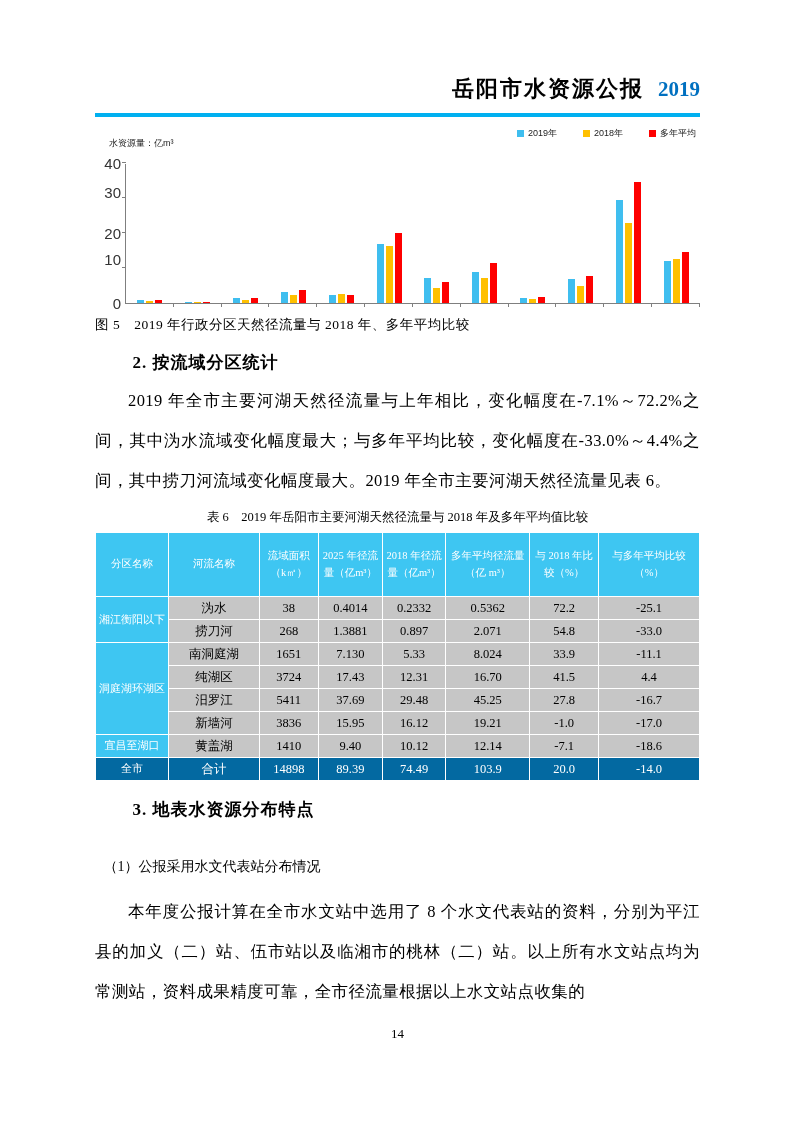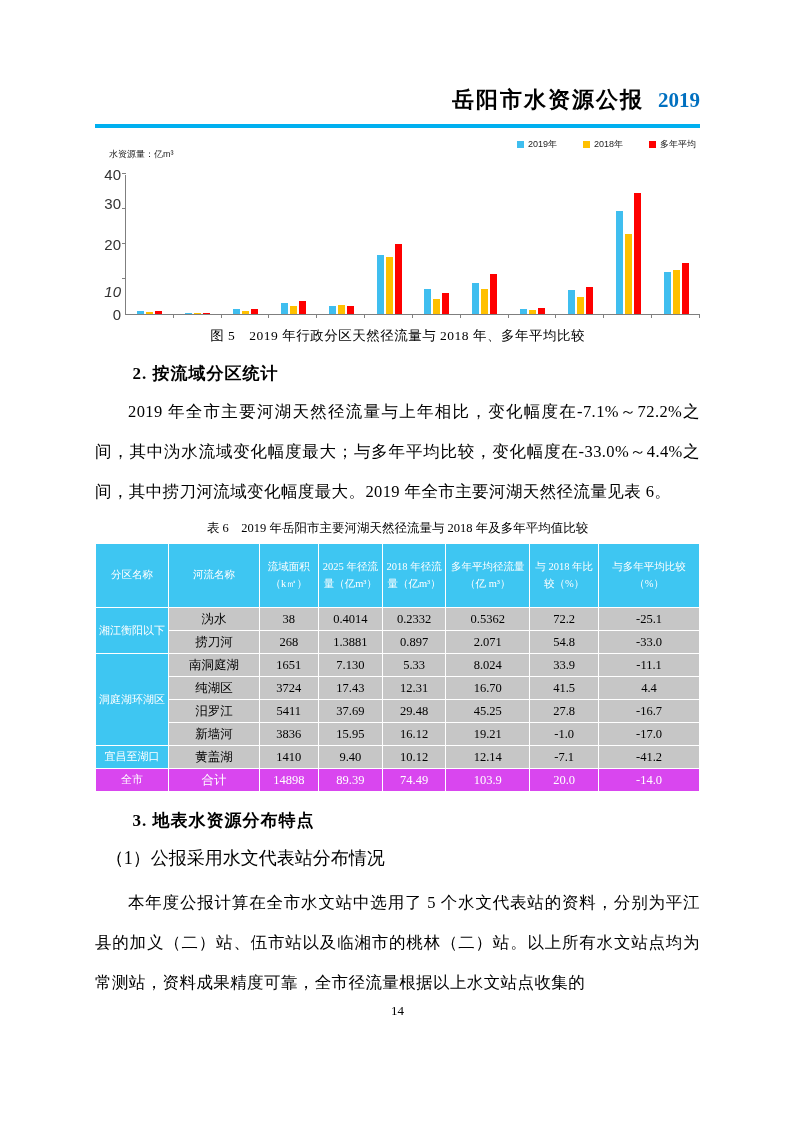--- a/index.html
+++ b/index.html
@@ -6,21 +6,21 @@
   html,body { background:#fff; }
   body {
     width:793px; height:1122px;
     font-family:"Liberation Serif","DejaVu Serif",serif;
     color:#000;
     padding:74px 93px 0 95px;
     position:relative;
     outline:1px solid #e8e8e8;
   }
   
-  .doc-header { display:flex; justify-content:flex-end; align-items:baseline; gap:14px;margin-top:11px; }
+  .doc-header { display:flex; justify-content:flex-end; align-items:baseline; gap:14px; }
   .doc-title { font-size:22px; font-weight:bold; letter-spacing:2px; }
   .doc-year  { font-size:21px; font-weight:bold; color:#0070C0; }
   .header-rule { height:4px; background:#00B0F0; margin-top:9px; }
 
   
   .chart-wrap { margin-top:10px; }
   .chart-top { display:flex; justify-content:space-between; align-items:flex-start; }
   .unit-label { font-size:9px; color:#222; margin-left:14px; margin-top:10px; font-family:"Liberation Sans",sans-serif; }
   .legend { display:flex; gap:26px; margin-right:4px; }
   .legend-item { display:flex; align-items:center; gap:4px; font-size:9px; color:#222; font-family:"Liberation Sans",sans-serif; }
@@ -28,39 +28,39 @@
   .plot-area { position:relative; margin-left:30px; margin-top:14px; height:140px;
                border-left:1px solid #7f7f7f; border-bottom:1px solid #7f7f7f; }
   .groups { display:flex; height:100%; align-items:flex-end; }
   .xgroup { flex:1; display:flex; align-items:flex-end; justify-content:center; height:100%; position:relative; }
   .xgroup::after { content:''; position:absolute; right:0; bottom:-4px; width:1px; height:4px; background:#7f7f7f; }
   .bar { width:7px; margin:0 1px; }
   .ylabel { position:absolute; right:calc(100% + 5px); transform:translateY(50%); font-size:15px; color:#333; font-family:"Liberation Sans",sans-serif;margin-left:29px; }
   .ytick { position:absolute; left:-4px; width:4px; height:1px; background:#7f7f7f; }
   .xlabels { display:flex; margin-left:30px; margin-top:3px; }
   .xlabel { flex:1; text-align:center; font-size:8.5px; color:#333; font-family:"Liberation Sans",sans-serif; white-space:nowrap; }
-  .fig-caption { text-align:center; font-size:13.5px; margin-top:12px; letter-spacing:0.5px; }
+  .fig-caption { text-align:left; font-size:13.5px; margin-top:12px; letter-spacing:0.5px; }
 
   
   .sec-heading { font-size:17px; font-weight:bold; margin-top:17px; text-indent:2.2em; letter-spacing:1px; }
   .body-para { font-size:16.5px; line-height:40px; text-align:justify; text-indent:2em; margin-top:7px; letter-spacing:0.4px; }
-  .sub-heading { font-size:18px; margin-top:8px; text-indent:0.6em; line-height:36px; }
+  .sub-heading { font-size:14px; margin-top:28px; text-indent:0.6em; line-height:36px; }
 
   
   .tbl-caption { text-align:center; font-size:12.5px; margin-top:8px; }
   table { border-collapse:collapse; width:100%; margin-top:6px; table-layout:fixed; }
   th, td { border:1px solid #fff; text-align:center; vertical-align:middle; }
   thead th { background:#3EC6F2; color:#fff; font-weight:normal; font-size:10.5px;
              line-height:1.55; padding:5px 2px; height:64px; font-family:"Liberation Serif",serif; }
   tbody td { background:#C6C6C6; font-size:12.5px; height:23px; padding:0 2px; }
   tbody td.region { background:#3EC6F2; color:#fff; font-size:11px; line-height:1.4; padding:0 3px; }
-  tbody tr.highlight td { background:#d946ef; color:#fff; }
-
-  
-  .page-num { text-align:center; font-size:13px; }
+  tbody tr.highlight td { background:#0369a1; color:#fff; }
+
+  
+  .page-num { text-align:center; font-size:13px; margin-top:14px; }
 </style>
 </head>
 <body>
 
 <div class="doc-header">
   <span class="doc-title">岳阳市水资源公报</span>
   <span class="doc-year">2019</span>
 </div>
 <div class="header-rule"></div>
 
@@ -139,21 +139,21 @@
           <div class="bar" style="height: 79.8px; background: rgb(255, 192, 0);"></div>
           <div class="bar" style="height: 120.75px; background: rgb(254, 0, 0);"></div>
         </div>
         <div class="xgroup">
           <div class="bar" style="height: 42px; background: rgb(63, 190, 239);"></div>
           <div class="bar" style="height: 44.1px; background: rgb(255, 192, 0);"></div>
           <div class="bar" style="height: 51.45px; background: rgb(254, 0, 0);"></div>
         </div>
       </div>
   <span class="ylabel" style="bottom: 0px;">0</span>
-      <span class="ylabel" style="bottom: 23px; font-style: italic;">10</span>
+      <span class="ylabel" style="bottom: 44px;">10</span>
       <span class="ytick" style="bottom: 35px;"></span>
       <span class="ylabel" style="bottom: 70px;">20</span>
       <span class="ytick" style="bottom: 70px;"></span>
       <span class="ylabel" style="bottom: 111px;">30</span>
       <span class="ytick" style="bottom: 105px;"></span>
       <span class="ylabel" style="bottom: 140px;">40</span>
       <span class="ytick" style="bottom: 140px;"></span>
     </div>
   <div class="fig-caption">图 5　2019 年行政分区天然径流量与 2018 年、多年平均比较</div>
 </div>
@@ -243,32 +243,32 @@
         <td>-17.0</td>
       </tr>
       <tr>
         <td class="region" rowspan="1">宜昌至湖口</td>
         <td>黄盖湖</td>
         <td>1410</td>
         <td>9.40</td>
         <td>10.12</td>
         <td>12.14</td>
         <td>-7.1</td>
-        <td>-41.2</td>
+        <td>-18.6</td>
       </tr>
       <tr class="highlight">
         <td class="region" rowspan="1">全市</td>
         <td>合计</td>
         <td>14898</td>
         <td>89.39</td>
         <td>74.49</td>
         <td>103.9</td>
         <td>20.0</td>
         <td>-14.0</td>
       </tr>
     </tbody>
 </table>
 
 <div class="sec-heading">3. 地表水资源分布特点</div>
 <div class="sub-heading">（1）公报采用水文代表站分布情况</div>
-<div class="body-para">本年度公报计算在全市水文站中选用了 5 个水文代表站的资料，分别为平江县的加义（二）站、伍市站以及临湘市的桃林（二）站。以上所有水文站点均为常测站，资料成果精度可靠，全市径流量根据以上水文站点收集的</div>
+<div class="body-para">本年度公报计算在全市水文站中选用了 8 个水文代表站的资料，分别为平江县的加义（二）站、伍市站以及临湘市的桃林（二）站。以上所有水文站点均为常测站，资料成果精度可靠，全市径流量根据以上水文站点收集的</div>
 
 <div class="page-num">14</div>
 
 </body></html>

